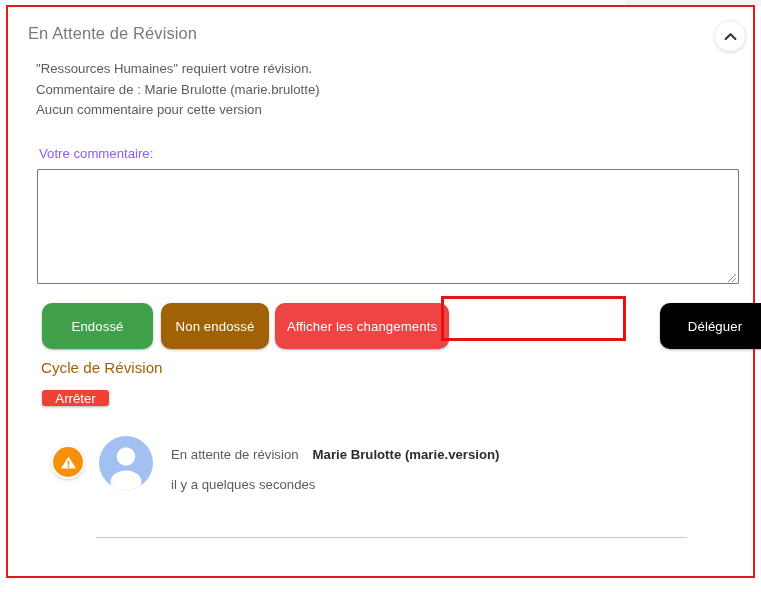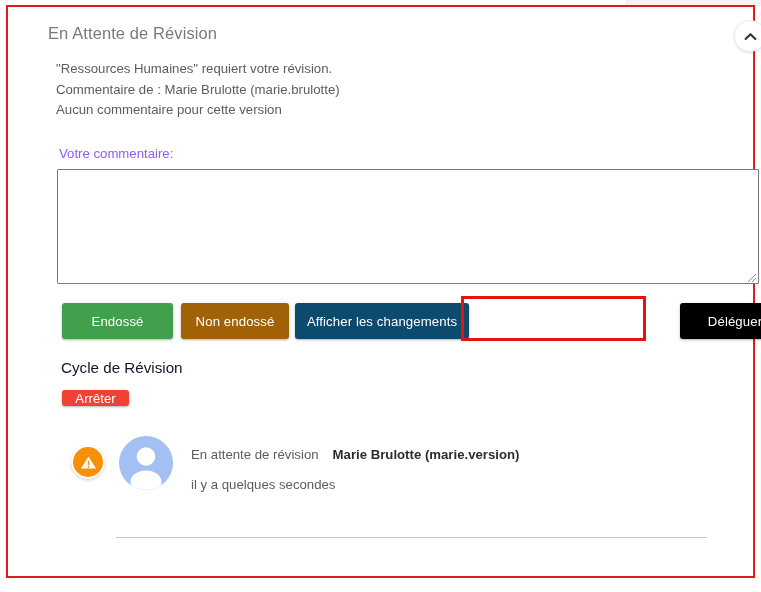--- a/index.html
+++ b/index.html
@@ -37,21 +37,20 @@
     left: 6px; top: 5px;
     width: 749px; height: 573px;
     border: 2px solid #e01b1b;
     background: #ffffff;
   }
 
   .panel-inner {
     position: absolute;
     left: 0; top: 0; right: 0; bottom: 0;
     padding: 17px;
-    margin-left: 20px;
   }
 
   
   .panel-title {
     position: absolute;
     left: 20px; top: 17px;
     font-size: 16.5px;
     color: #7a7a7a;
     letter-spacing: .1px;
     white-space: nowrap;
@@ -109,56 +108,56 @@
     position: absolute;
     left: 716px; top: 262px;
     width: 13px; height: 13px;
     pointer-events: none;
   }
 
   
   .btn {
     position: absolute;
     top: 296px;
-    height: 36px;
+    height: 46px;
     border: none;
-    border-radius: 3px;
+    border-radius: 10px;
     color: #ffffff;
     font-family: "Liberation Sans", sans-serif;
     font-size: 13.2px;
     letter-spacing: .1px;
     cursor: pointer;
     box-shadow: 0 1px 2px rgba(0,0,0,.22), 0 1px 4px rgba(0,0,0,.10);
     display: flex;
     align-items: center;
     justify-content: center;
     white-space: nowrap;
   }
   .btn-endorse   { left: 34px;  width: 111px; background: #41a04b; }
   .btn-reject    { left: 153px; width: 108px; background: #a16207; }
-  .btn-changes   { left: 267px; width: 174px; background: #0c4a6e; }
+  .btn-changes   { left: 267px; width: 174px; background: #ef4444; }
   .btn-attach    { left: 441px; width: 170px; background: #4279f4; }
   .btn-delegate  { left: 652px; width: 110px; background: #000000; }
 
   
   .attach-highlight {
     position: absolute;
     left: 433px; top: 289px;
     width: 185px; height: 45px;
     border: 3px solid #e81111;
     background: transparent;
     pointer-events: none;
   }
 
   
   .section-title {
     position: absolute;
     left: 33px; top: 352px;
     font-size: 15.2px;
-    color: #0f172a;
+    color: #a16207;
   }
   .btn-stop {
     position: absolute;
     left: 34px; top: 383px;
     width: 67px; height: 16px;
     background: #f04134;
     border: none;
     border-radius: 3px;
     color: #ffffff;
     font-family: "Liberation Sans", sans-serif;

